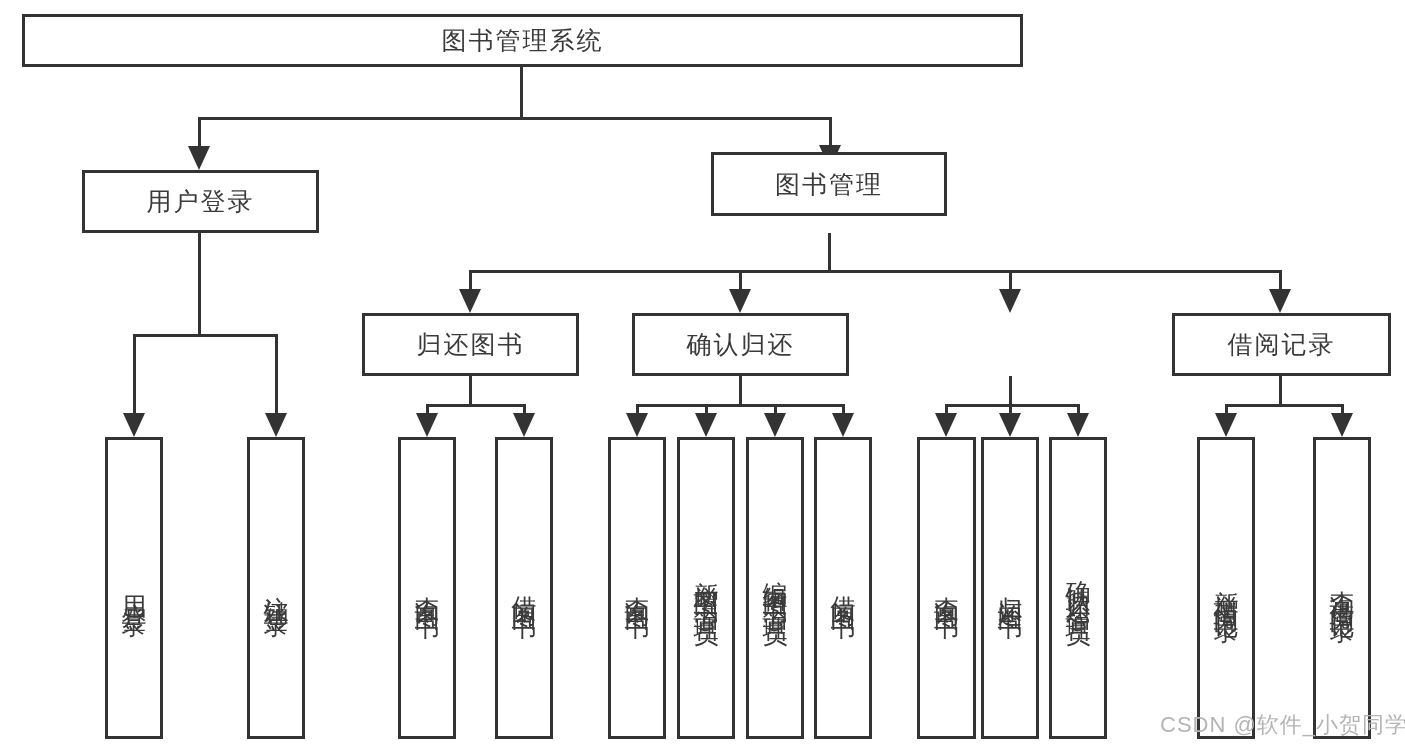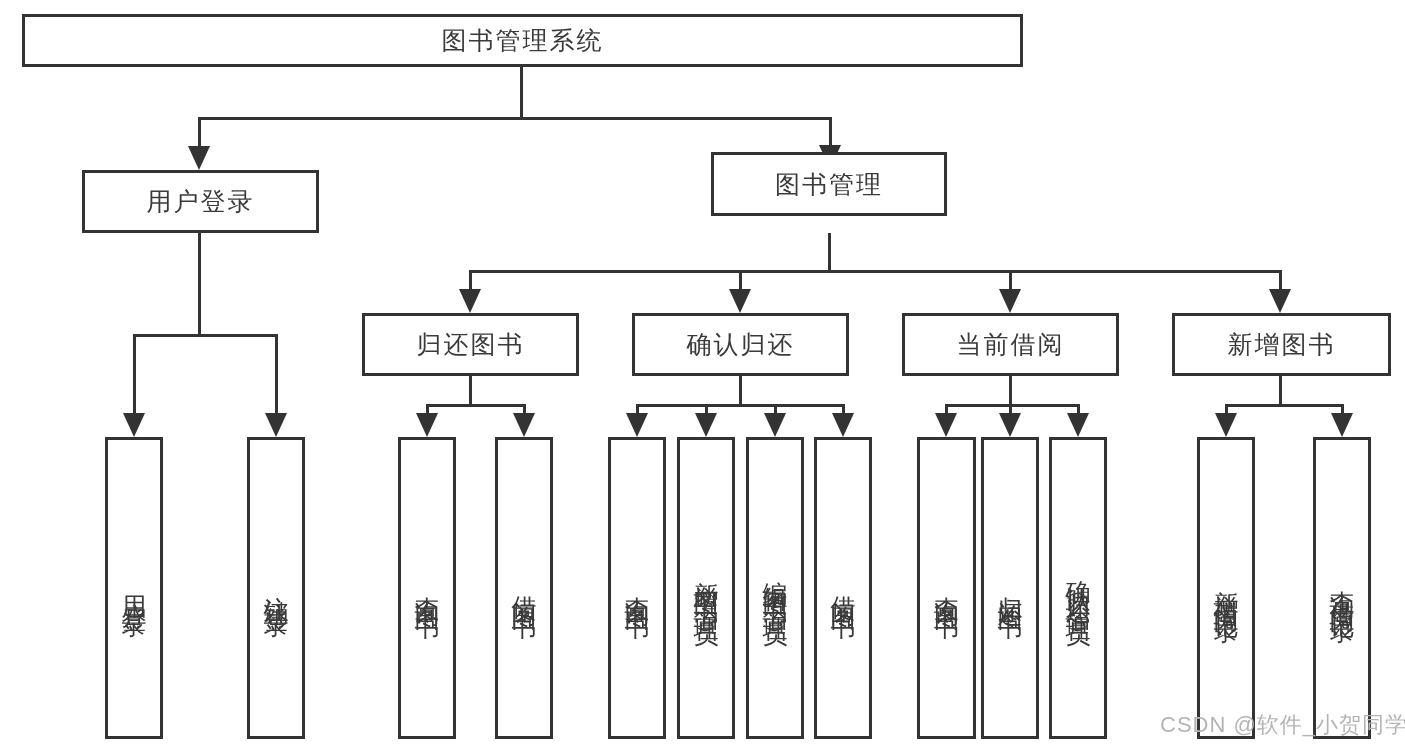--- a/index.html
+++ b/index.html
@@ -101,25 +101,22 @@
   <div class="arrow" style="left:999px; top:289px;"></div>
   <div class="vline" style="left:1279px; top:270px; height:23px;"></div>
   <div class="arrow" style="left:1269px; top:289px;"></div>
 
   <div class="box" style="left:362px; top:313px; width:217px; height:63px;">
     <span>归还图书</span>
   </div>
   <div class="box" style="left:632px; top:313px; width:217px; height:63px;">
     <span>确认归还</span>
   </div>
-  <div class="box" style="left:902px; top:313px; width:217px; height:63px;">
-    <span>当前借阅</span>
-  </div>
   <div class="box" style="left:1172px; top:313px; width:219px; height:63px;">
-    <span>新增图书</span>
+    <span>借阅记录</span>
   </div>
 
   <div class="vline" style="left:469px; top:376px; height:31px;"></div>
   <div class="hline" style="left:426px; top:404px; width:100px;"></div>
   <div class="vline" style="left:426px; top:404px; height:12px;"></div>
   <div class="arrow" style="left:416px; top:413px;"></div>
   <div class="vline" style="left:523px; top:404px; height:12px;"></div>
   <div class="arrow" style="left:513px; top:413px;"></div>
 
   <div class="vline" style="left:739px; top:376px; height:31px;"></div>

